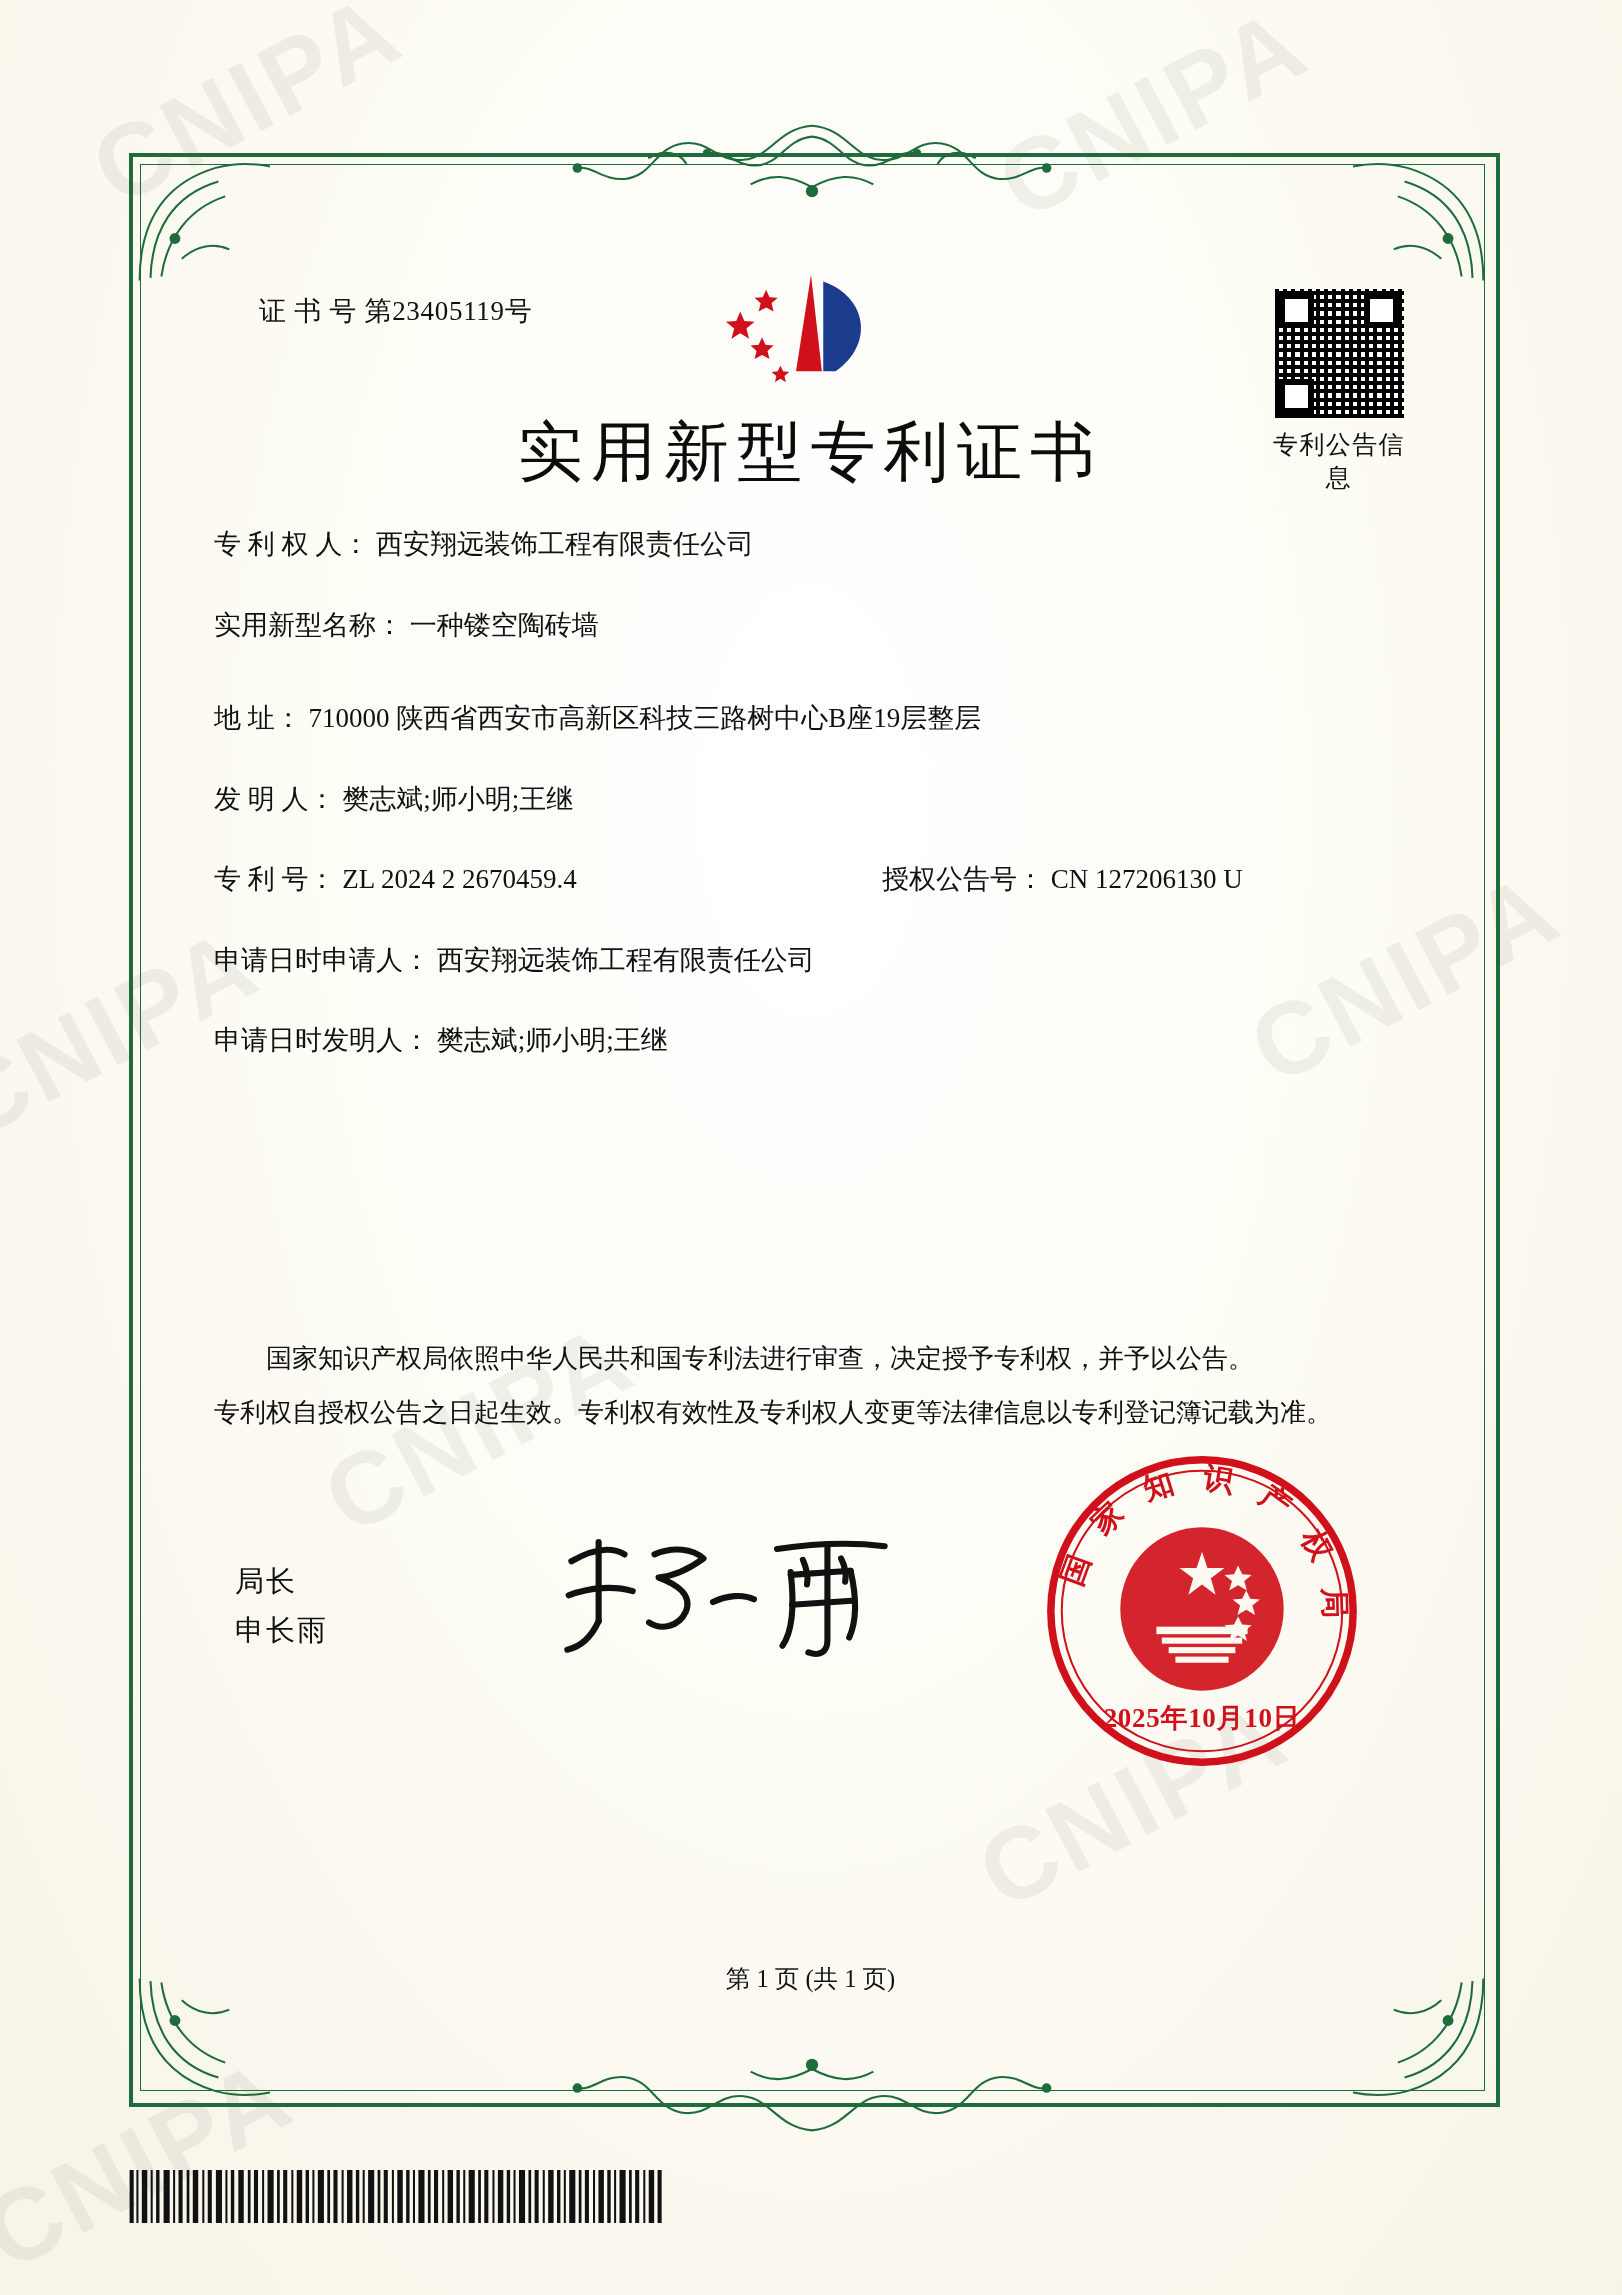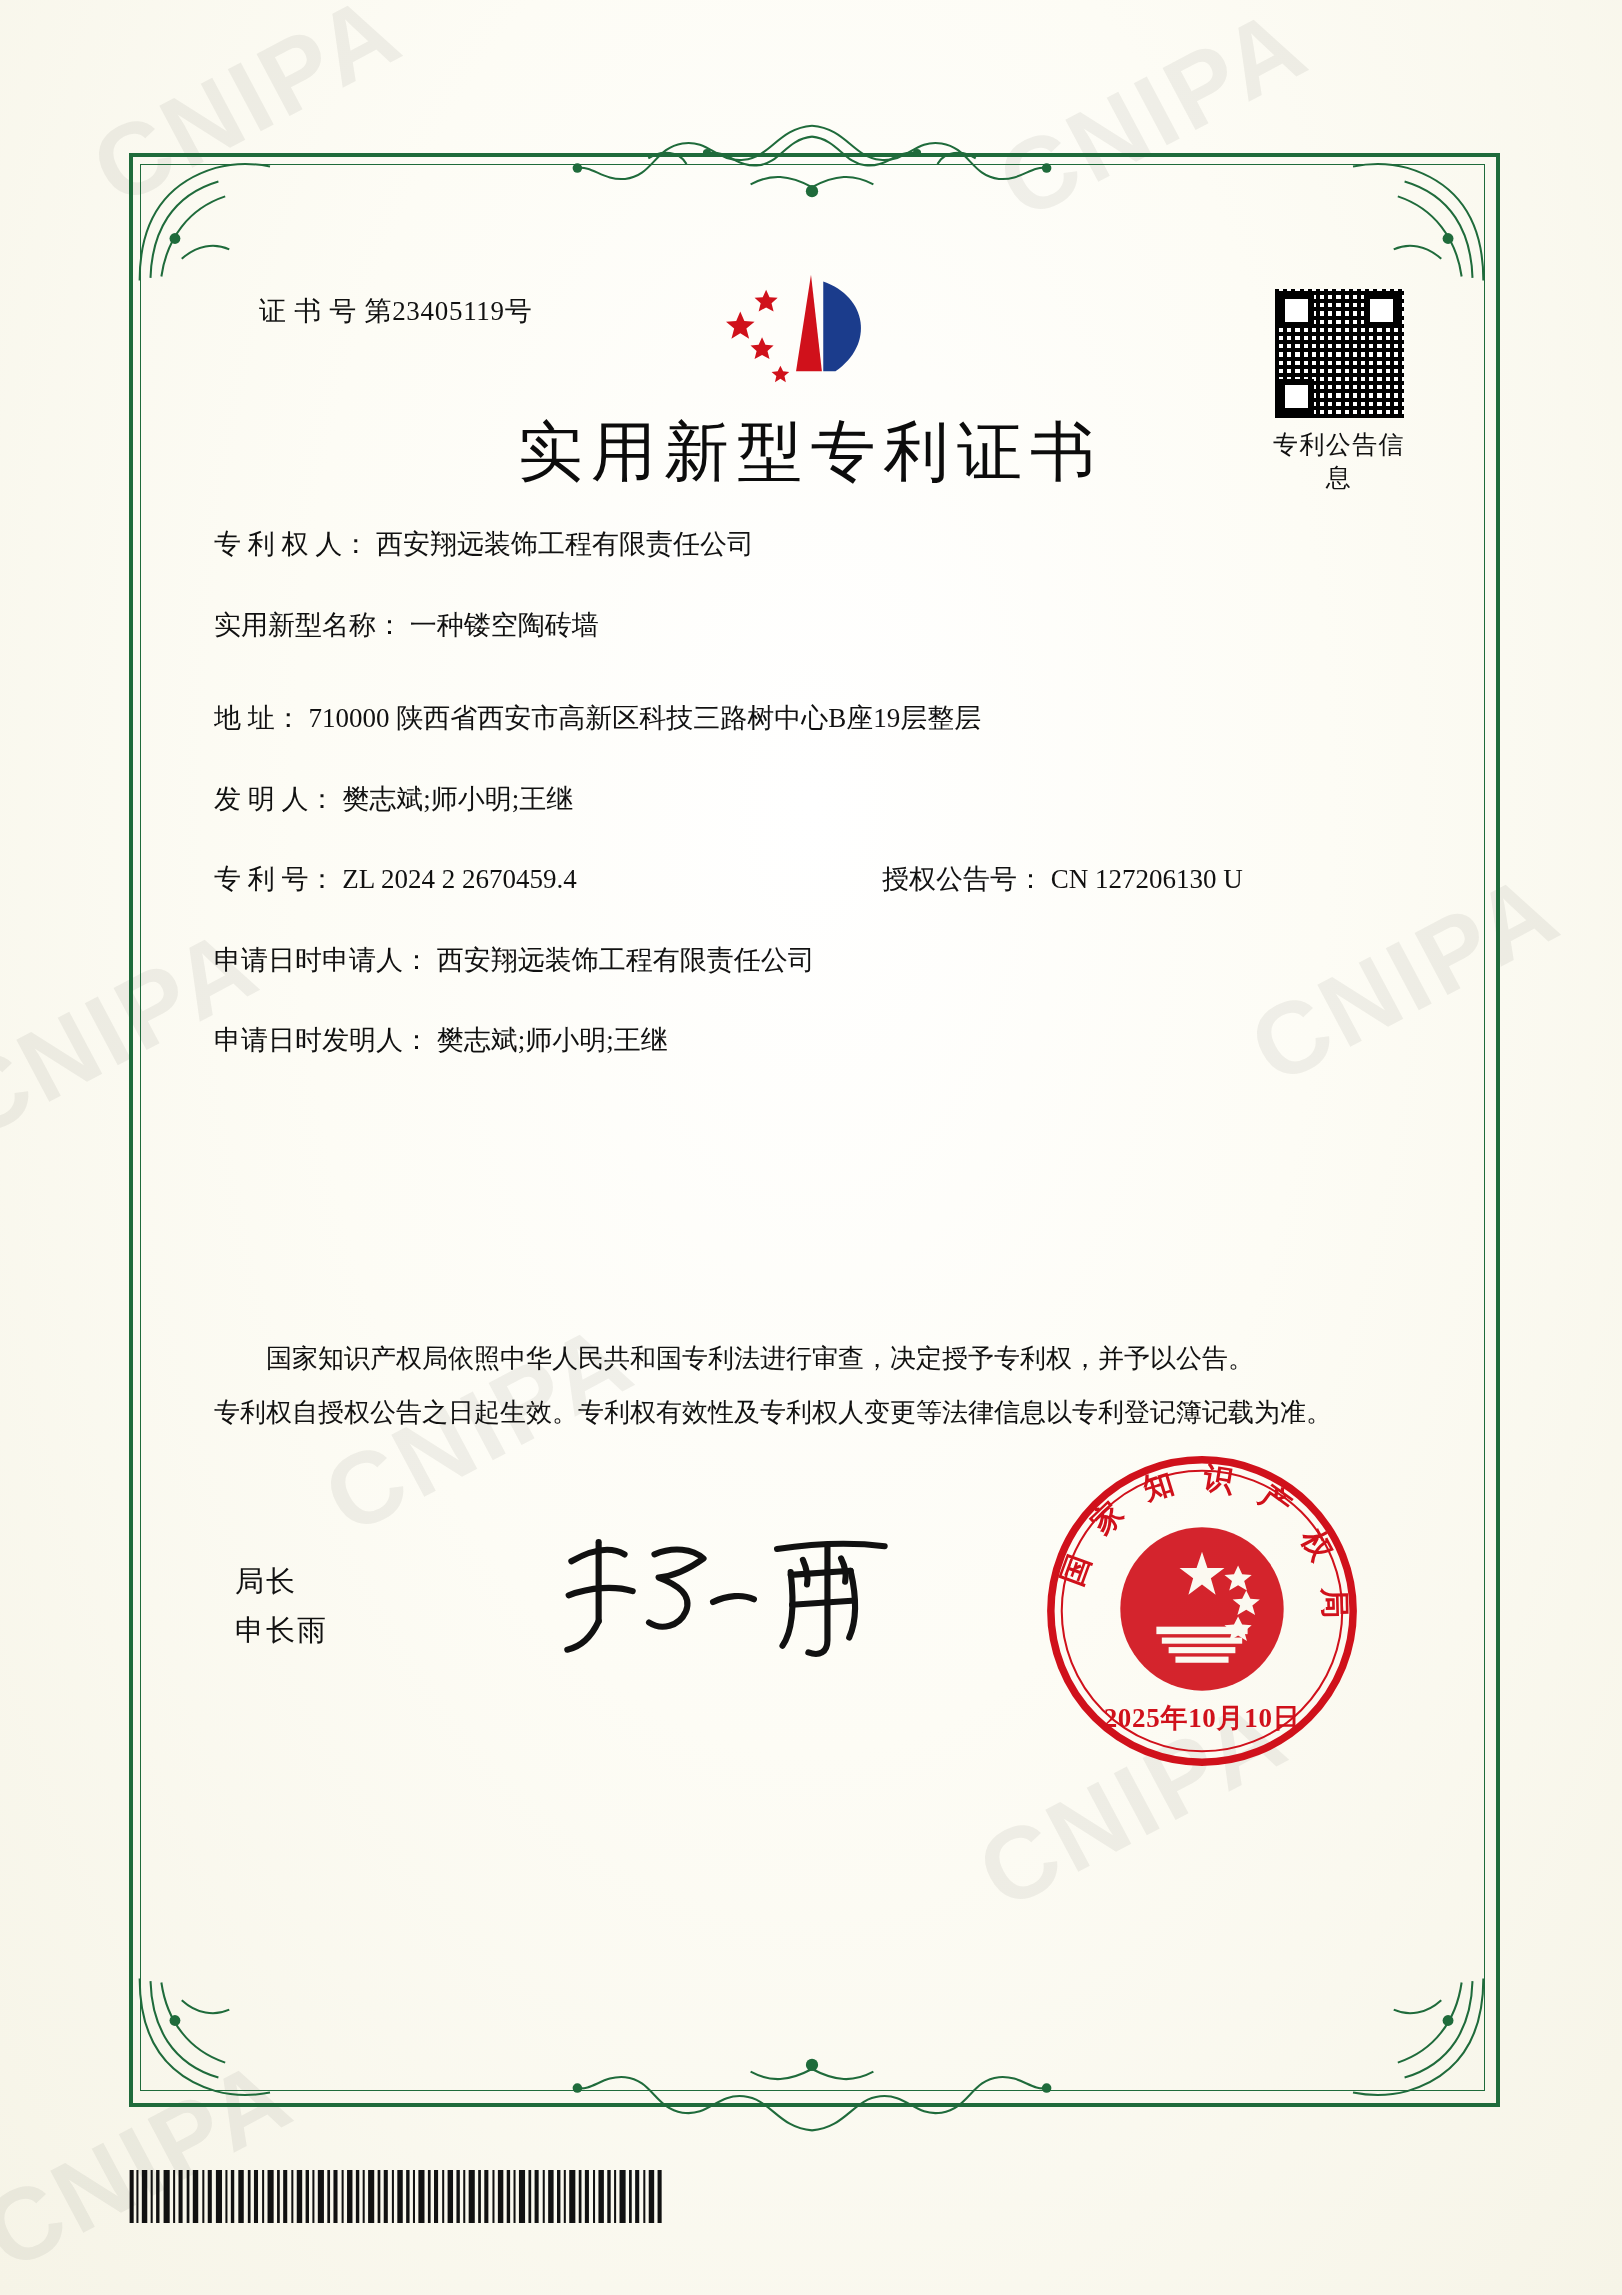--- a/index.html
+++ b/index.html
@@ -455,20 +455,21 @@
           <rect x="196" y="302" width="78" height="9"></rect>
         </g>
 
         <text font-family="'Liberation Serif',serif" font-size="44" font-weight="bold" fill="#d0111b" letter-spacing="14">
           <textPath href="#sealArc" startOffset="6%">国 家 知 识 产 权 局</textPath>
         </text>
       </svg>
       <div class="seal-date">2025年10月10日</div>
     </div>
 
+    <div class="page-foot">第 1 页 (共 1 页)</div>
   </div>
 
   <div class="barcode">
     <svg viewBox="0 0 790 78" width="538" height="53">
       <g fill="#111">
         <rect x="0" y="0" width="6" height="78"></rect>
           <rect x="10" y="0" width="3" height="78"></rect>
         <rect x="18" y="0" width="8" height="78"></rect>
           <rect x="31" y="0" width="3" height="78"></rect>
         <rect x="39" y="0" width="5" height="78"></rect>

